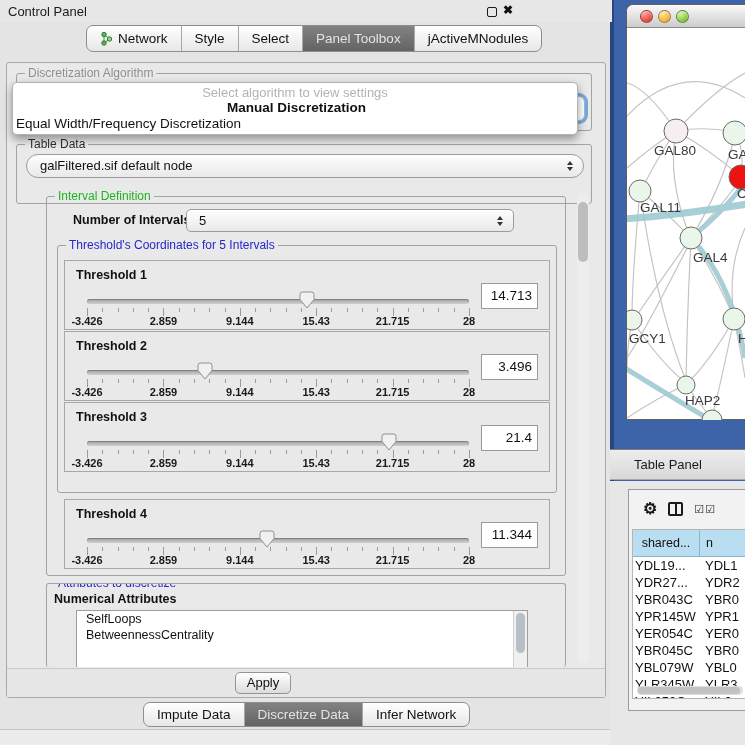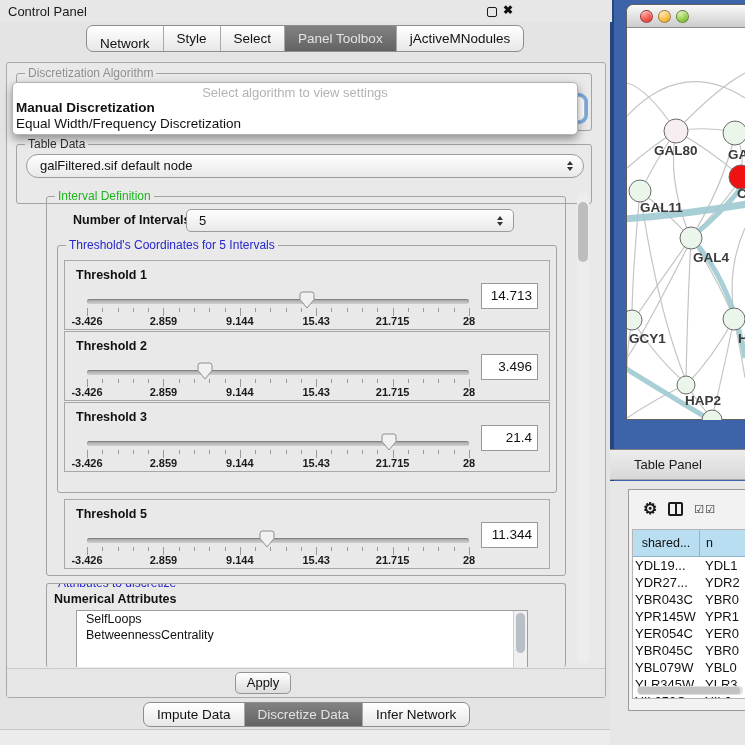--- a/index.html
+++ b/index.html
@@ -9,21 +9,21 @@
 
   
   .titlebar{position:absolute;left:0;top:0;width:612px;height:22px;background:#e7e7e7;}
   .titlebar .title{position:absolute;left:8px;top:4px;font-size:13px;color:#1a1a1a;}
   .float-icon{position:absolute;left:487px;top:7px;width:10px;height:10px;border:1.6px solid #1a1a1a;border-radius:2px;}
   .close-icon{position:absolute;left:503px;top:3px;font-size:12px;font-weight:bold;color:#111;}
 
   .seg{display:flex;border:1px solid #8d8d8d;border-radius:7px;overflow:hidden;
        background:linear-gradient(#ffffff,#e7e7e7);height:27px;}
   .seg .tab{padding:0 13px;line-height:25px;font-size:13.5px;color:#111;
-            border-left:1px solid #a8a8a8;display:flex;align-items:center;gap:5px;white-space:nowrap;flex-direction:column;}
+            border-left:1px solid #a8a8a8;display:flex;align-items:center;gap:5px;white-space:nowrap;}
   .seg .tab:first-child{border-left:none;}
   .seg .tab.selected{background:linear-gradient(#828282,#636363);color:#e3e3e3;}
   .tabbar{position:absolute;left:86px;top:25px;}
   .bottom-tabbar{position:absolute;left:143px;top:702px;}
   .bottom-tabbar .seg{height:25px;}
   .bottom-tabbar .tab{line-height:23px;}
 
   .content-panel{position:absolute;left:6px;top:62px;width:600px;height:636px;
                  background:#e9e9e9;border:1px solid #a9a9a9;border-radius:3px;}
 
@@ -33,21 +33,21 @@
   
   .algo-group{left:16px;top:73px;width:576px;height:58px;}
   .algo-group .group-label{color:#8f8f8f;}
   .algo-combo{position:absolute;left:8px;right:6px;top:22px;height:25px;border-radius:6px;
               background:#fff;border:1px solid #9ebcd8;box-shadow:0 0 0 3px rgba(92,152,216,.8);}
 
   .algo-popup{position:absolute;left:12px;top:82px;width:566px;height:53px;background:#fff;
               border:1px solid #b3b3b3;border-radius:5px;box-shadow:0 4px 10px rgba(0,0,0,.4);z-index:50;}
   .popup-hint{text-align:center;color:#b3b3b3;font-size:13px;padding-top:2px;}
   .popup-opt{font-size:13.5px;padding-left:3px;line-height:16px;}
-  .popup-opt.bold{font-weight:bold;}
+  .popup-opt.bold{font-weight:bold;text-align:center;}
 
   .tabledata-group{left:16px;top:144px;width:576px;height:60px;}
   .tabledata-group .group-label{color:#2e2e2e;}
   .combo{position:absolute;background:linear-gradient(#fefefe,#e9e9e9);border:1px solid #9b9b9b;
          font-size:13px;color:#111;}
   .td-combo{left:9px;right:7px;top:9px;height:24px;border-radius:12px;line-height:22px;padding-left:13px;}
   .stepper{position:absolute;right:10px;top:50%;transform:translateY(-50%);display:flex;flex-direction:column;gap:2px;}
   .stepper i{width:0;height:0;border-left:3.5px solid transparent;border-right:3.5px solid transparent;}
   .stepper .up{border-bottom:4.5px solid #333;}
   .stepper .dn{border-top:4.5px solid #333;}
@@ -99,21 +99,21 @@
   .desktop{position:absolute;left:610px;top:0;width:135px;height:745px;background:#3d64a9;border-left:4px solid #27457e;}
   .net-window{position:absolute;left:626px;top:4px;width:120px;height:416px;background:#fff;
               border:1px solid #5f5f5f;border-right:none;border-radius:7px 0 0 0;}
   .net-titlebar{position:absolute;left:0;top:0;right:0;height:23px;border-radius:7px 0 0 0;
                 background:linear-gradient(#fafafa,#cccccc);border-bottom:1px solid #8a8a8a;}
   .light{position:absolute;top:5px;width:13px;height:13px;border-radius:50%;border:1px solid rgba(0,0,0,.35);
          box-shadow:inset 0 1px 2px rgba(255,255,255,.75);}
   .light.red{left:13px;background:radial-gradient(circle at 35% 30%,#ff9d97,#ec4c42 60%,#c63a30);}
   .light.yellow{left:31px;background:radial-gradient(circle at 35% 30%,#ffe2a0,#f6b73c 60%,#d99b23);}
   .light.green{left:49px;background:radial-gradient(circle at 35% 30%,#d2f0a8,#8cc940 60%,#6daa2c);}
-  .net-canvas{position:absolute;left:0;top:23px;width:118px;height:392px;overflow:hidden;font-weight:bold;}
+  .net-canvas{position:absolute;left:0;top:23px;width:118px;height:392px;overflow:hidden;}
 
   
   .tp-bar{position:absolute;left:610px;top:449px;width:135px;height:31px;
           background:linear-gradient(#ededed,#d8d8d8);border-top:1px solid #7f7f7f;border-bottom:1px solid #a8a8a8;}
   .tp-bar .t{position:absolute;left:24px;top:7px;font-size:13px;color:#1b1b1b;}
   .tp-body{position:absolute;left:610px;top:481px;width:135px;height:264px;background:#e7e7e7;}
   .tp-inner{position:absolute;left:18px;top:8px;width:118px;height:222px;background:#f2f2f2;border:1px solid #9a9a9a;border-right:none;}
   .tp-toolbar{position:absolute;left:0;top:0;right:0;height:38px;display:flex;align-items:center;gap:11px;padding-left:14px;}
   .gear-g{font-size:16px;font-weight:bold;color:#1a1a1a;line-height:1;}
   .cols-icon{width:15px;height:14px;border:2px solid #1a1a1a;border-radius:2px;position:relative;}
@@ -470,21 +470,21 @@
                 <span style="left: 80%;">21.715</span>
                 <span style="left: 100%;">28</span>
               </div>
               <div class="tthumb" style="left: 78.9983%;"><svg width="16" height="18" viewBox="0 0 16 18">
                   <path d="M3.5 1 H12.5 Q15 1 15 3.5 V8.5 L8 17 L1 8.5 V3.5 Q1 1 3.5 1 Z" fill="#f1f1f1" stroke="#8e8e8e"></path>
                 </svg></div>
             </div>
             <div class="tvalue">21.4</div>
           </div>
           <div class="tpanel tpanel-gap">
-            <div class="tlabel">Threshold 5</div>
+            <div class="tlabel">Threshold 4</div>
             <div class="tslider">
               <div class="ttrack"></div>
               <div class="tticks">
                 <i class="mj" style="left: 0%;"></i>
                 <i class="mn" style="left: 4%;"></i>
                 <i class="mn" style="left: 8%;"></i>
                 <i class="mn" style="left: 12%;"></i>
                 <i class="mn" style="left: 16%;"></i>
                 <i class="mj" style="left: 20%;"></i>
                 <i class="mn" style="left: 24%;"></i>

